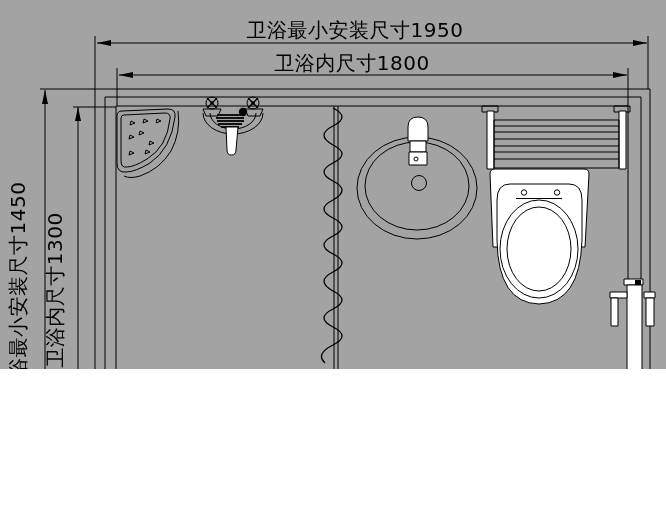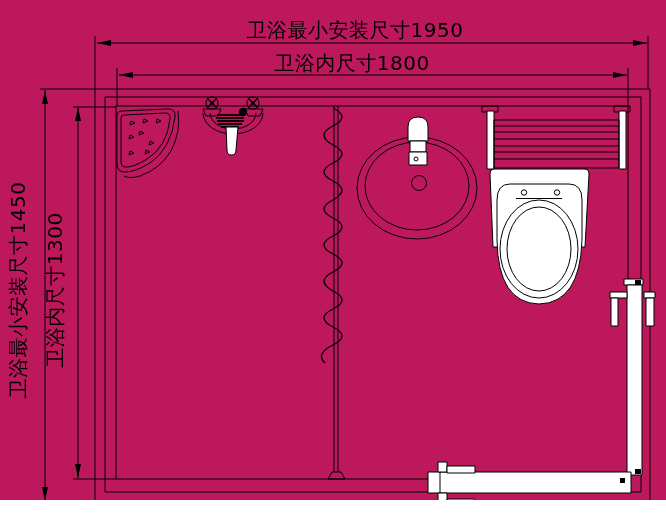--- a/index.html
+++ b/index.html
@@ -1,16 +1,16 @@
 <!DOCTYPE html>
 <html><head>
 <meta charset="utf-8">
 <style>
   html,body{margin:0;padding:0;background:#ffffff;}
-  #stage{position:relative;width:666px;height:500px;background:#be185d;overflow:hidden;
+  #stage{position:relative;width:666px;height:369px;background:#a3a3a3;overflow:hidden;
          font-family:"DejaVu Sans","Liberation Sans",sans-serif;}
   svg{position:absolute;left:0;top:0;}
   svg *{vector-effect:non-scaling-stroke;}
   .ln{stroke:#000;stroke-width:1;fill:none;}
   .ln2{stroke:#000;stroke-width:1.3;fill:none;}
   .wht{stroke:#000;stroke-width:1;fill:#ffffff;}
   .blk{fill:#000;stroke:none;}
   .hatch{stroke:#000;stroke-width:1.8;fill:none;}
   .dimtxt{fill:#000;font-size:20px;letter-spacing:0.5px;}
 </style>

